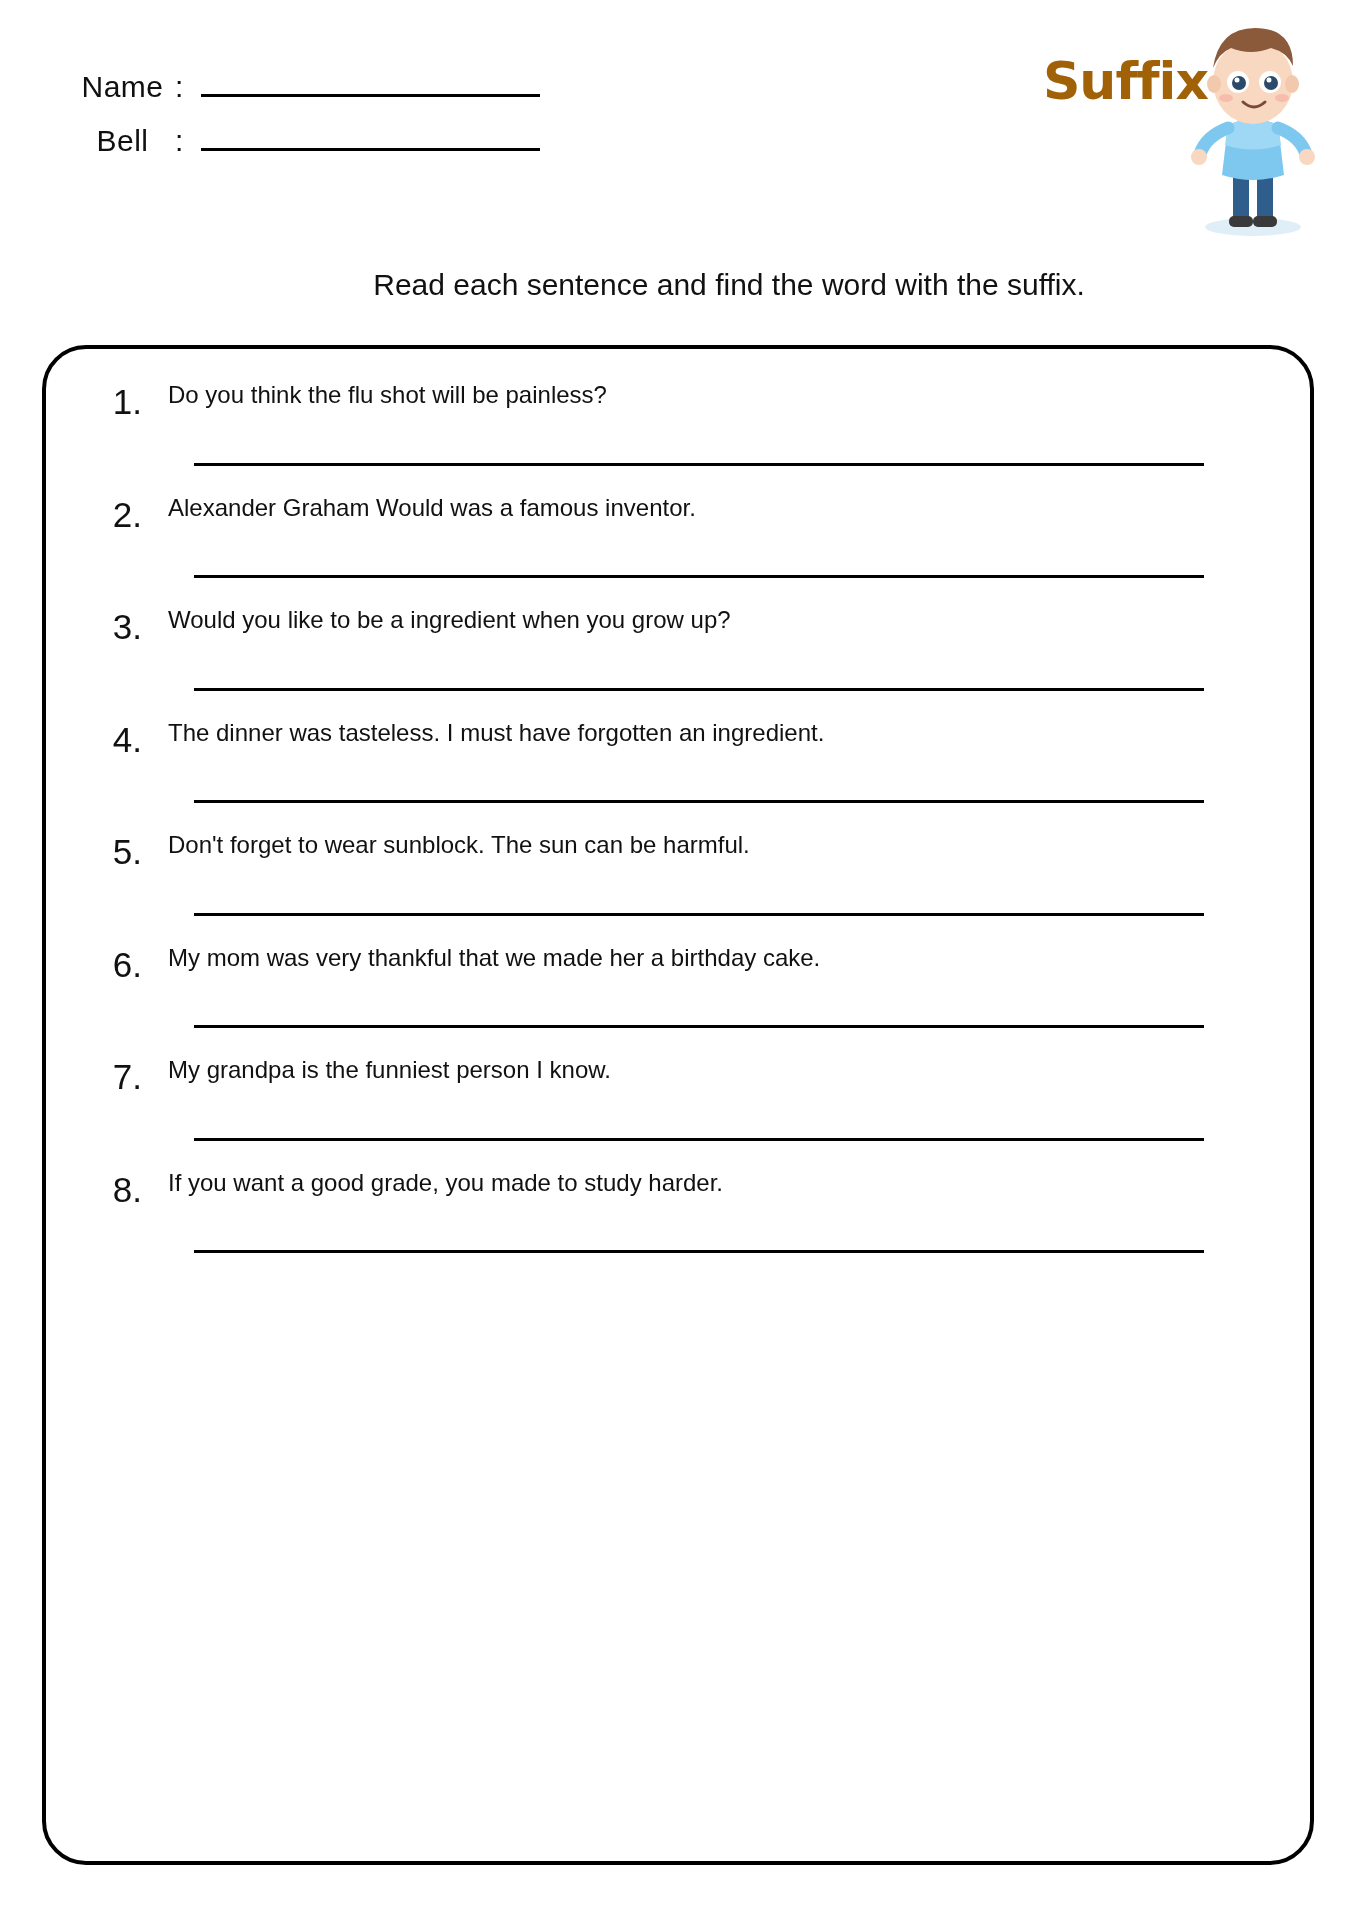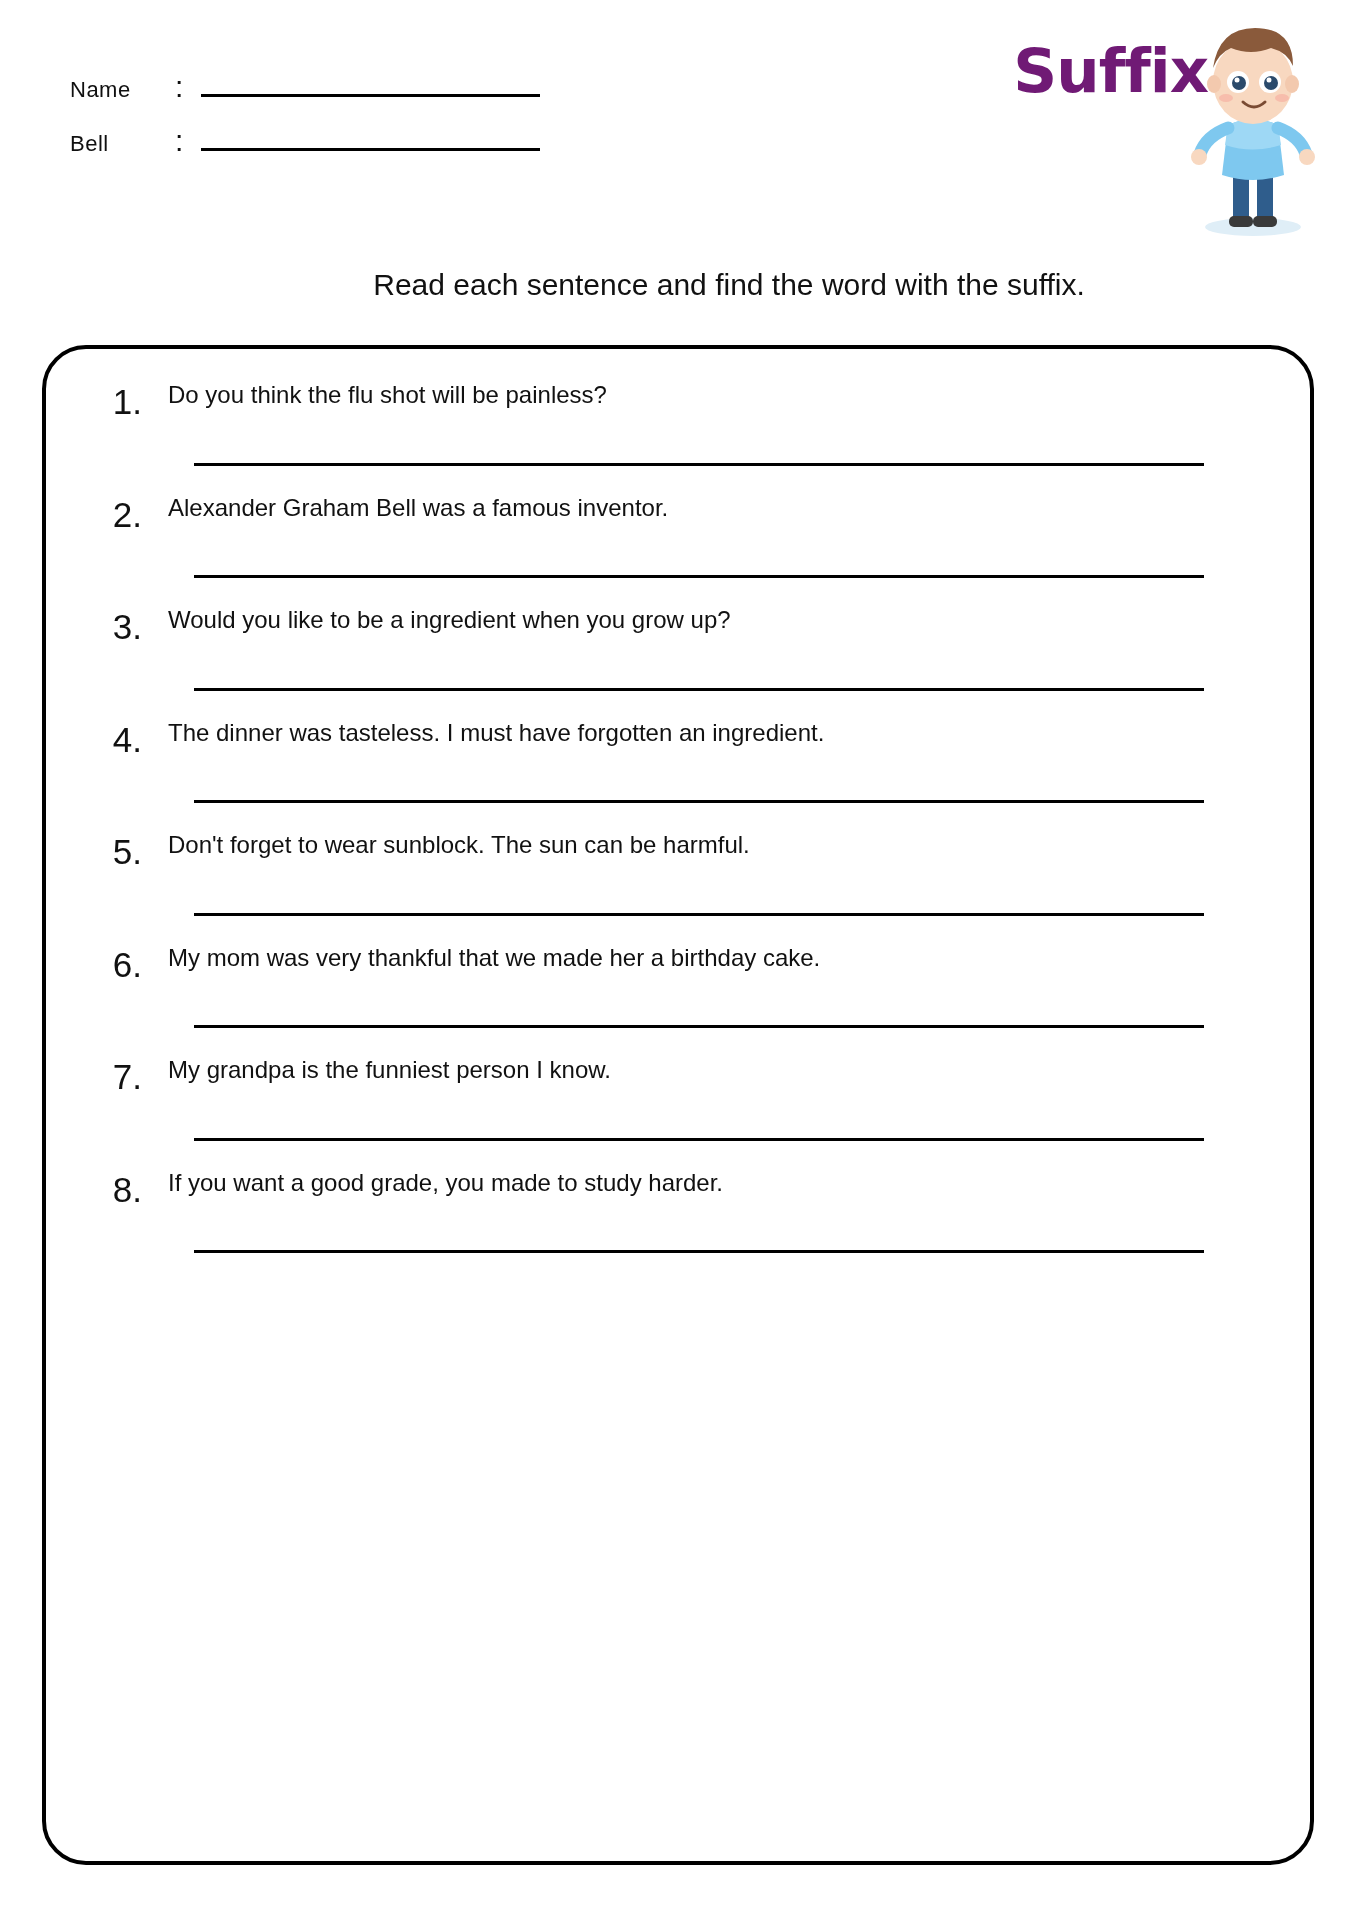--- a/index.html
+++ b/index.html
@@ -36,25 +36,26 @@
     left: 70px;
     top: 68px;
     width: 470px;
   }
   .field-row {
     display: flex;
     align-items: baseline;
     margin-bottom: 18px;
   }
   .field-label {
-    font-size: 22px;
+    font-size: 30px;
     font-family: "Liberation Sans", sans-serif;
     letter-spacing: 0.5px;
     width: 105px;
     color: #101010;
+    text-align: center;
   }
   .field-colon {
     font-size: 30px;
     font-family: "Liberation Sans", sans-serif;
     width: 26px;
     color: #101010;
   }
   .field-line {
     flex: 1;
     border-bottom: 3px solid #000;
@@ -64,24 +65,25 @@
   .title-block {
     position: absolute;
     right: 150px;
     top: 40px;
     width: 700px;
     text-align: right;
   }
   .title-main {
     font-family: "DejaVu Sans", sans-serif;
     font-weight: bold;
-    font-size: 61px;
+    font-size: 52px;
     line-height: 1.0;
     letter-spacing: -1px;
-    color: #701a75;
+    color: #a16207;
+    margin-top: 15px;
   }
   .title-sub {
     font-family: "Liberation Sans", sans-serif;
     font-weight: bold;
     font-size: 72px;
     line-height: 1.1;
     letter-spacing: 1px;
     color: #000;
     margin-top: 6px;
   }
@@ -224,21 +226,21 @@
     <div class="qlist">
 
       <div class="qitem">
         <span class="qnum">1.</span>
         <span class="qtext">Do you think the flu shot will be painless?</span>
       </div>
       <div class="answer-line"></div>
 
       <div class="qitem">
         <span class="qnum">2.</span>
-        <span class="qtext">Alexander Graham Bell was a famous inventor.</span>
+        <span class="qtext">Alexander Graham Would was a famous inventor.</span>
       </div>
       <div class="answer-line"></div>
 
       <div class="qitem">
         <span class="qnum">3.</span>
         <span class="qtext">Would you like to be a ingredient when you grow up?</span>
       </div>
       <div class="answer-line"></div>
 
       <div class="qitem">

